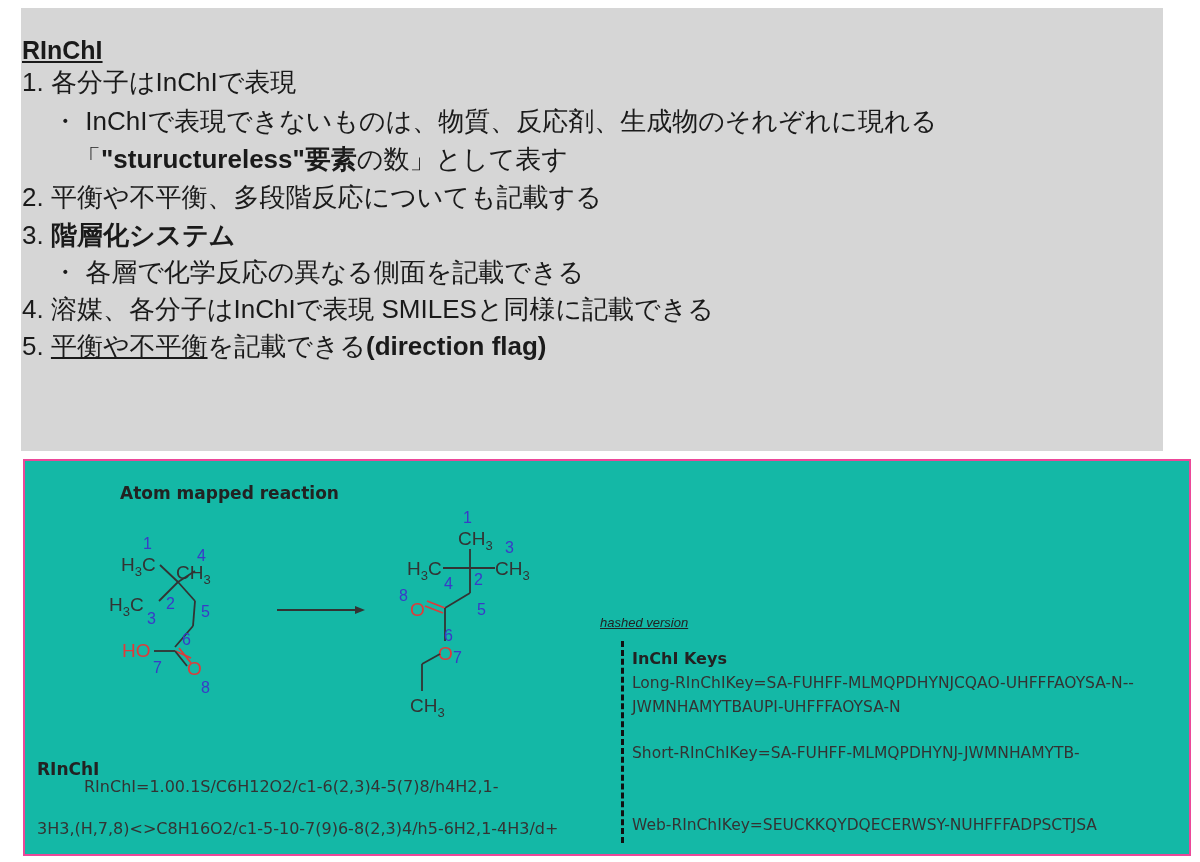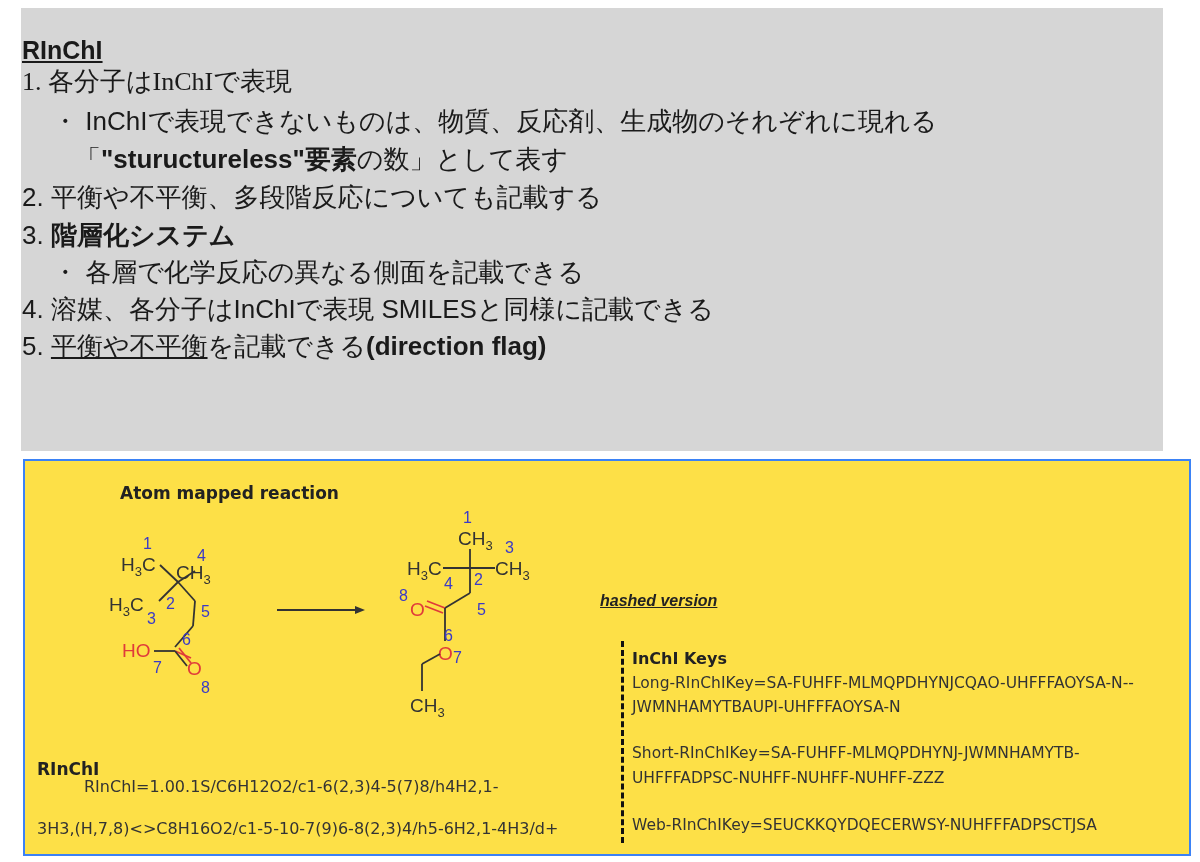--- a/index.html
+++ b/index.html
@@ -4,39 +4,39 @@
 <style>
   html, body { margin: 0; padding: 0; background: #ffffff; }
   body { width: 1200px; height: 862px; position: relative; overflow: hidden; font-family: "Liberation Sans", "DejaVu Sans", sans-serif; color: #1a1a1a; }
   .grey-box { position: absolute; left: 21px; top: 8px; width: 1142px; height: 443px; background: #d6d6d6; }
   .line { position: absolute; left: 22px; font-size: 26px; white-space: nowrap; line-height: 32px; }
   .title { font-weight: bold; text-decoration: underline; font-size: 25px; }
   .indent1 { left: 52px; }
   .indent2 { left: 75px; }
   .bold { font-weight: bold; }
   .u { text-decoration: underline; }
-  .panel { position: absolute; left: 23px; top: 459px; width: 1164px; height: 393px; border: 2px solid #3b82f6; background: #fde047; }
+  .panel { position: absolute; left: 23px; top: 459px; width: 1164px; height: 393px; border: 2px solid #ec4899; background: #14b8a6; }
   .panel-text { position: absolute; white-space: nowrap; color: #333; }
   .atom-title { left: 95px; top: 22px; font-size: 17px; font-weight: bold; font-family: "DejaVu Sans", sans-serif; color: #222; }
   .rinchi-label { left: 12px; top: 298px; font-size: 17px; font-weight: bold; font-family: "DejaVu Sans", sans-serif; color: #222; }
   .rinchi-val { left: 12px; font-size: 16px; font-family: "DejaVu Sans", sans-serif; color: #333; }
-  .hashed { left: 575px; top: 131px; font-size: 16px; font-style: italic; text-decoration: underline; color: #222; font-weight: bold; }
+  .hashed { left: 575px; top: 154px; font-size: 13px; font-style: italic; text-decoration: underline; color: #222; }
   .keys-label { left: 607px; top: 188px; font-size: 16px; font-weight: bold; font-family: "DejaVu Sans", sans-serif; color: #222; }
   .keyline { left: 607px; font-size: 15.5px; font-family: "DejaVu Sans", sans-serif; color: #333; }
   .dashed { position: absolute; left: 596px; top: 180px; width: 0; height: 202px; border-left: 3px dashed #111; }
   svg text { font-family: "Liberation Sans", sans-serif; }
 </style>
 </head>
 <body>
 
 <div class="grey-box"></div>
 
 <div class="line title" style="top:34px;">RInChI</div>
 
-<div class="line" style="top:66px;font-family:Liberation Serif, serif;">
+<div class="line" style="top:66px;">
   <span>1.</span>
   <span>各分子はInChIで表現</span>
 </div>
 
 <div class="line indent1" style="top:105px;">
   <span>・</span>
   <span>InChIで表現できないものは、物質、反応剤、生成物のそれぞれに現れる</span>
 </div>
 
 <div class="line indent2" style="top:143px;">
@@ -138,15 +138,14 @@
   <div class="panel-text rinchi-val" style="top:316px;margin-left:47px;">RInChI=1.00.1S/C6H12O2/c1-6(2,3)4-5(7)8/h4H2,1-</div>
   <div class="panel-text rinchi-val" style="top:350px;margin-top:8px;">3H3,(H,7,8)&lt;&gt;C8H16O2/c1-5-10-7(9)6-8(2,3)4/h5-6H2,1-4H3/d+</div>
 
   <div class="panel-text hashed">hashed version</div>
   <div class="dashed"></div>
 
   <div class="panel-text keys-label">InChI Keys</div>
   <div class="panel-text keyline" style="top:213px;">Long-RInChIKey=SA-FUHFF-MLMQPDHYNJCQAO-UHFFFAOYSA-N--</div>
   <div class="panel-text keyline" style="top:237px;">JWMNHAMYTBAUPI-UHFFFAOYSA-N</div>
   <div class="panel-text keyline" style="top:283px;">Short-RInChIKey=SA-FUHFF-MLMQPDHYNJ-JWMNHAMYTB-</div>
-  <div class="panel-text keyline" style="top:308px;">UHFFFADPSC-NUHFF-NUHFF-NUHFF-ZZZ</div>
   <div class="panel-text keyline" style="top:355px;">Web-RInChIKey=SEUCKKQYDQECERWSY-NUHFFFADPSCTJSA</div>
 </div>
 
 </body></html>

